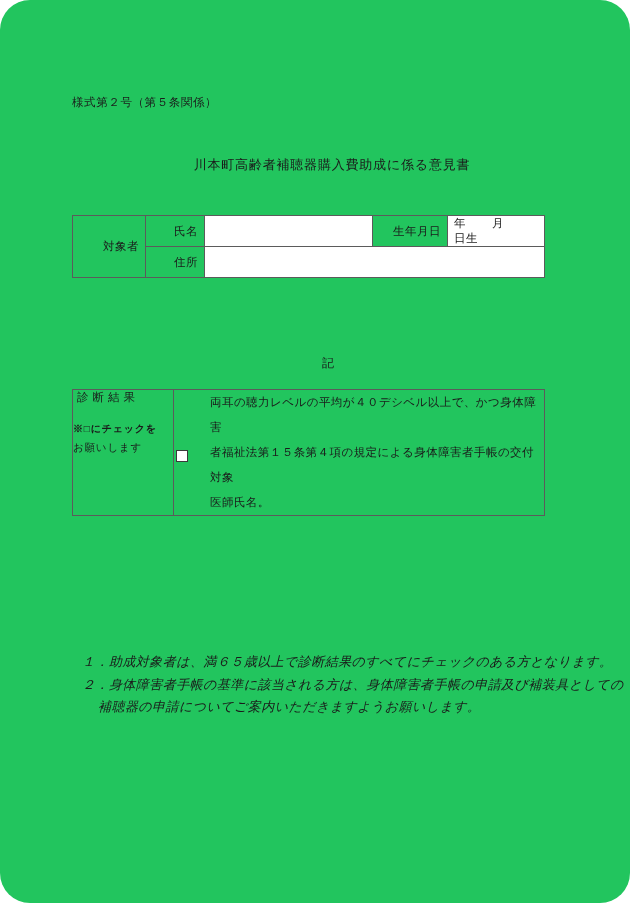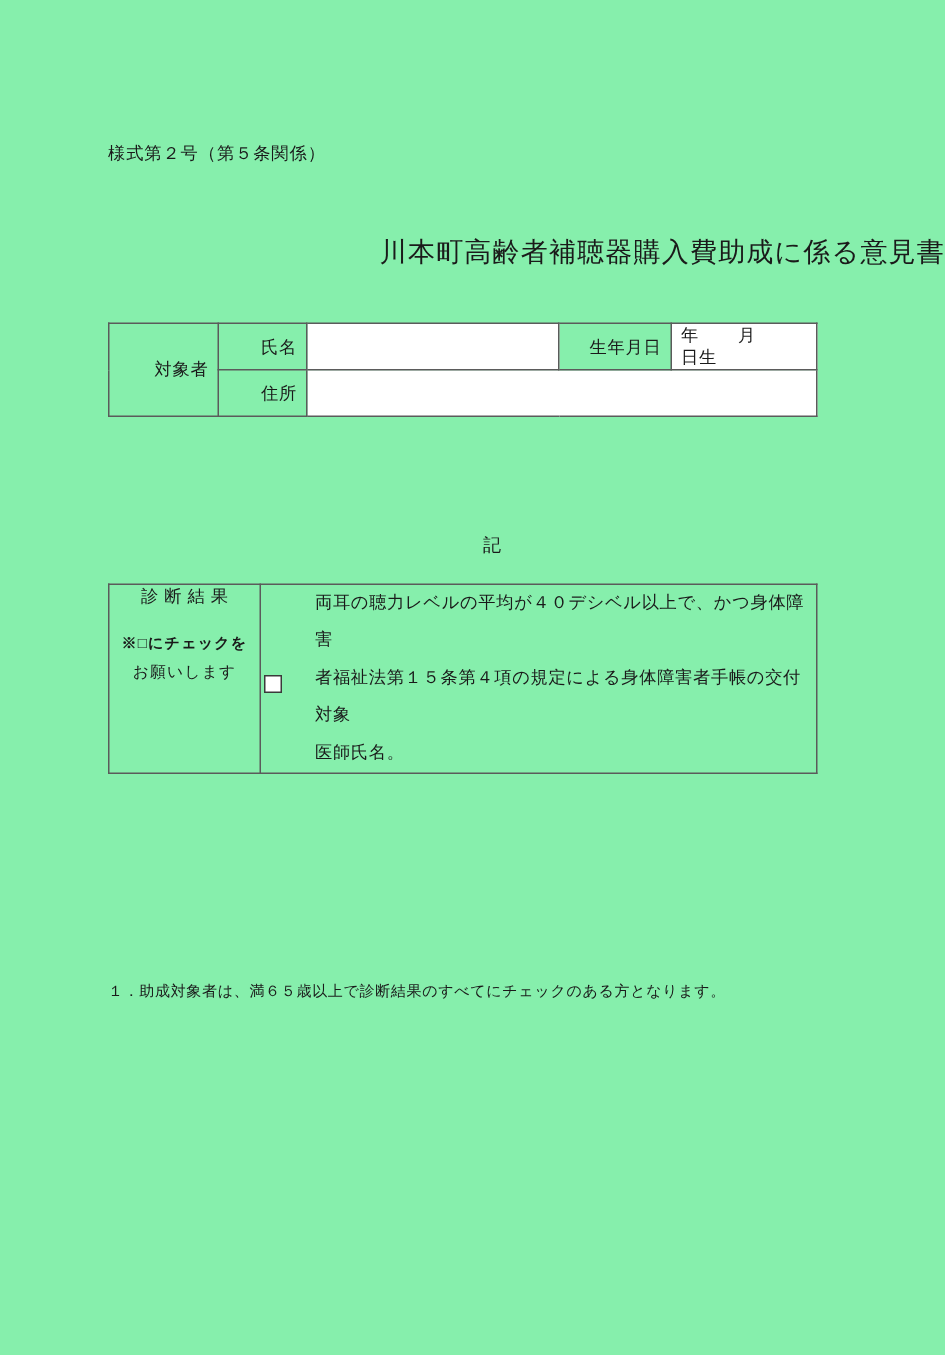--- a/index.html
+++ b/index.html
@@ -11,39 +11,40 @@
     width: 630px;
     height: 903px;
     position: relative;
     font-family: "Liberation Serif", "DejaVu Serif", serif;
     color: #1a1a1a;
     overflow: hidden;
   }
   .page {
     position: absolute;
     inset: 0;
-    background: #86efac;
+    background: #22c55e;
+    border-radius: 30px;
   }
 
   
   .form-no {
     position: absolute;
     left: 72px;
     top: 95px;
     font-size: 11.5px;
     letter-spacing: 0.6px;
     white-space: nowrap;
   }
   .doc-title {
     position: absolute;
     left: 0;
     right: 0;
     top: 156px;
-    text-align: right;
-    font-size: 18px;
+    text-align: center;
+    font-size: 13px;
     letter-spacing: 0.8px;
     padding-left: 34px;
   }
 
   
   .subject-table {
     position: absolute;
     left: 72px;
     top: 215px;
     width: 473px;
@@ -100,21 +101,21 @@
     border-collapse: collapse;
     table-layout: fixed;
   }
   .diag-table td {
     border: 1px solid #5b5b5b;
     vertical-align: top;
     padding: 0;
   }
   .diag-left {
     width: 100px;
-    text-align: center;
+    text-align: left;
     padding: 14px 4px 10px;
   }
   .diag-left .heading {
     font-size: 11.5px;
     letter-spacing: 4px;
     padding-left: 4px;
     white-space: nowrap;
   }
   .diag-left .note1 {
     font-size: 10px;
@@ -172,26 +173,27 @@
     margin-bottom: 24px;
     white-space: nowrap;
   }
   .sp-label { letter-spacing: 5px; }
   .sp-label-tight { letter-spacing: 2.5px; }
   .sp-none { letter-spacing: 0.4px; }
 
   
   .notes {
     position: absolute;
-    left: 72px;
+    left: 82px;
     top: 651px;
     width: 500px;
-    font-size: 10px;
+    font-size: 13px;
     letter-spacing: 0.45px;
     line-height: 22px;
+    font-style: italic;
   }
   .note-line {
     white-space: nowrap;
   }
   .note-wrap {
     margin-top: 1px;
   }
   .note-cont {
     padding-left: 16px;
     white-space: nowrap;
@@ -244,15 +246,19 @@
             <span>医師氏名。</span>
           </span>
         </div>
       </td>
     </tr>
   </tbody>
     </table>
 
   <div class="notes">
     <div class="note-line">１．助成対象者は、満６５歳以上で診断結果のすべてにチェックのある方となります。</div>
+    <div class="note-wrap">
+      <div class="note-line">２．身体障害者手帳の基準に該当される方は、身体障害者手帳の申請及び補装具としての</div>
+      <div class="note-cont">補聴器の申請についてご案内いただきますようお願いします。</div>
+    </div>
   </div>
 
 </div>
 
 </body></html>

